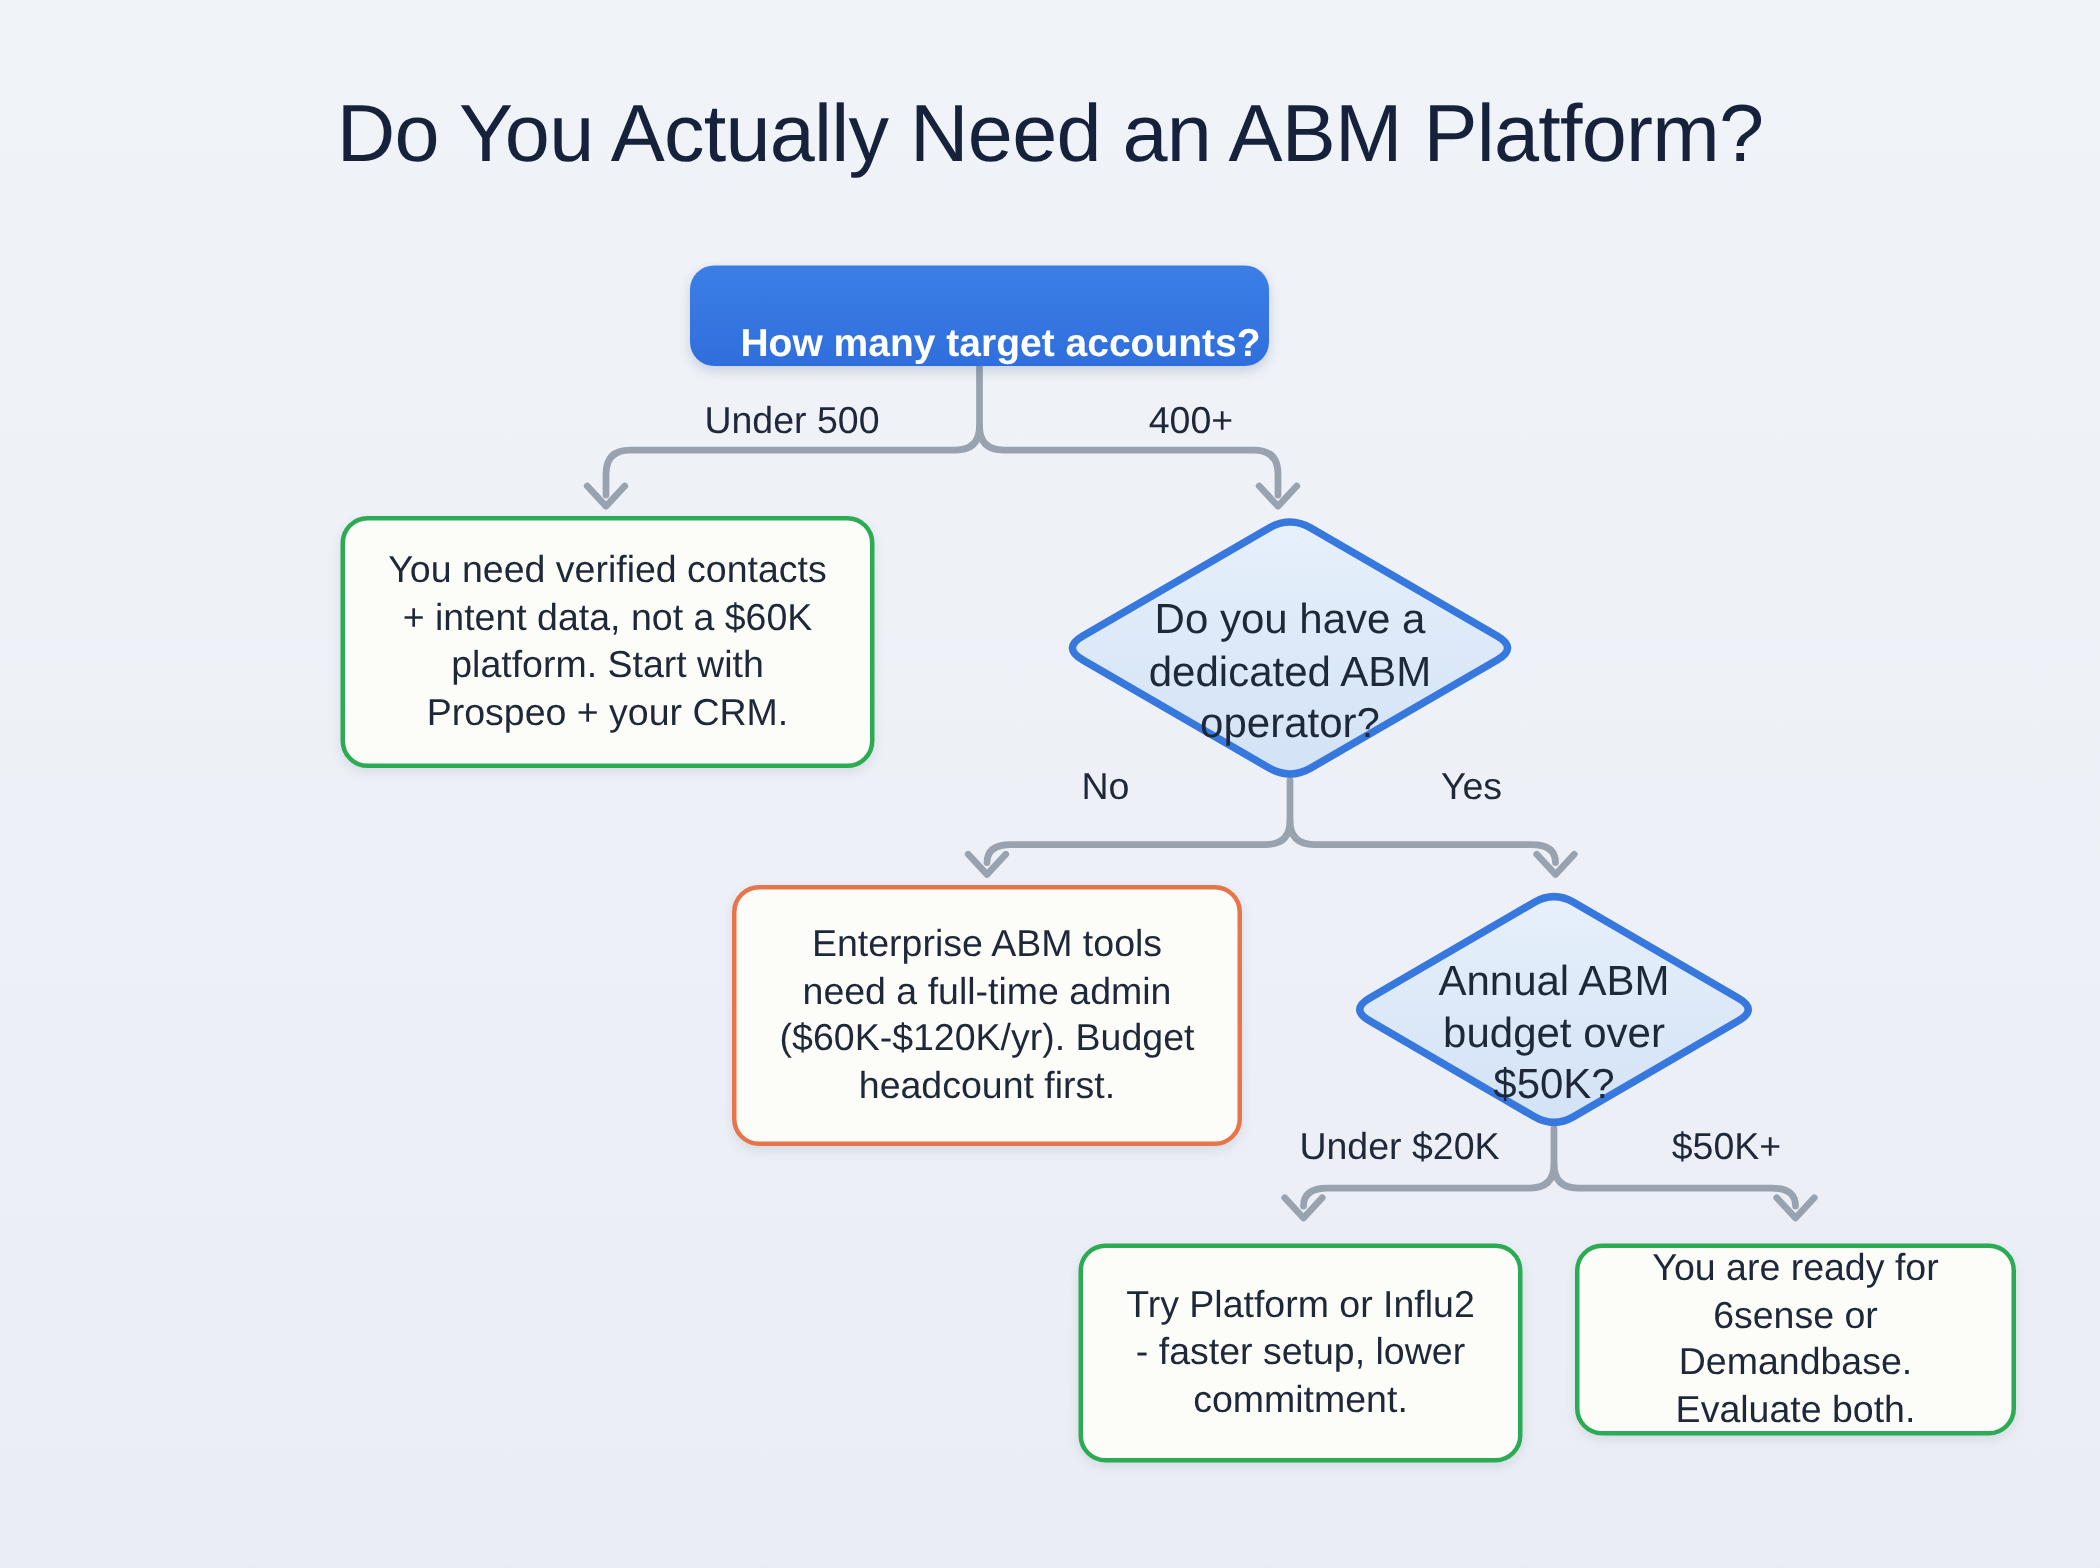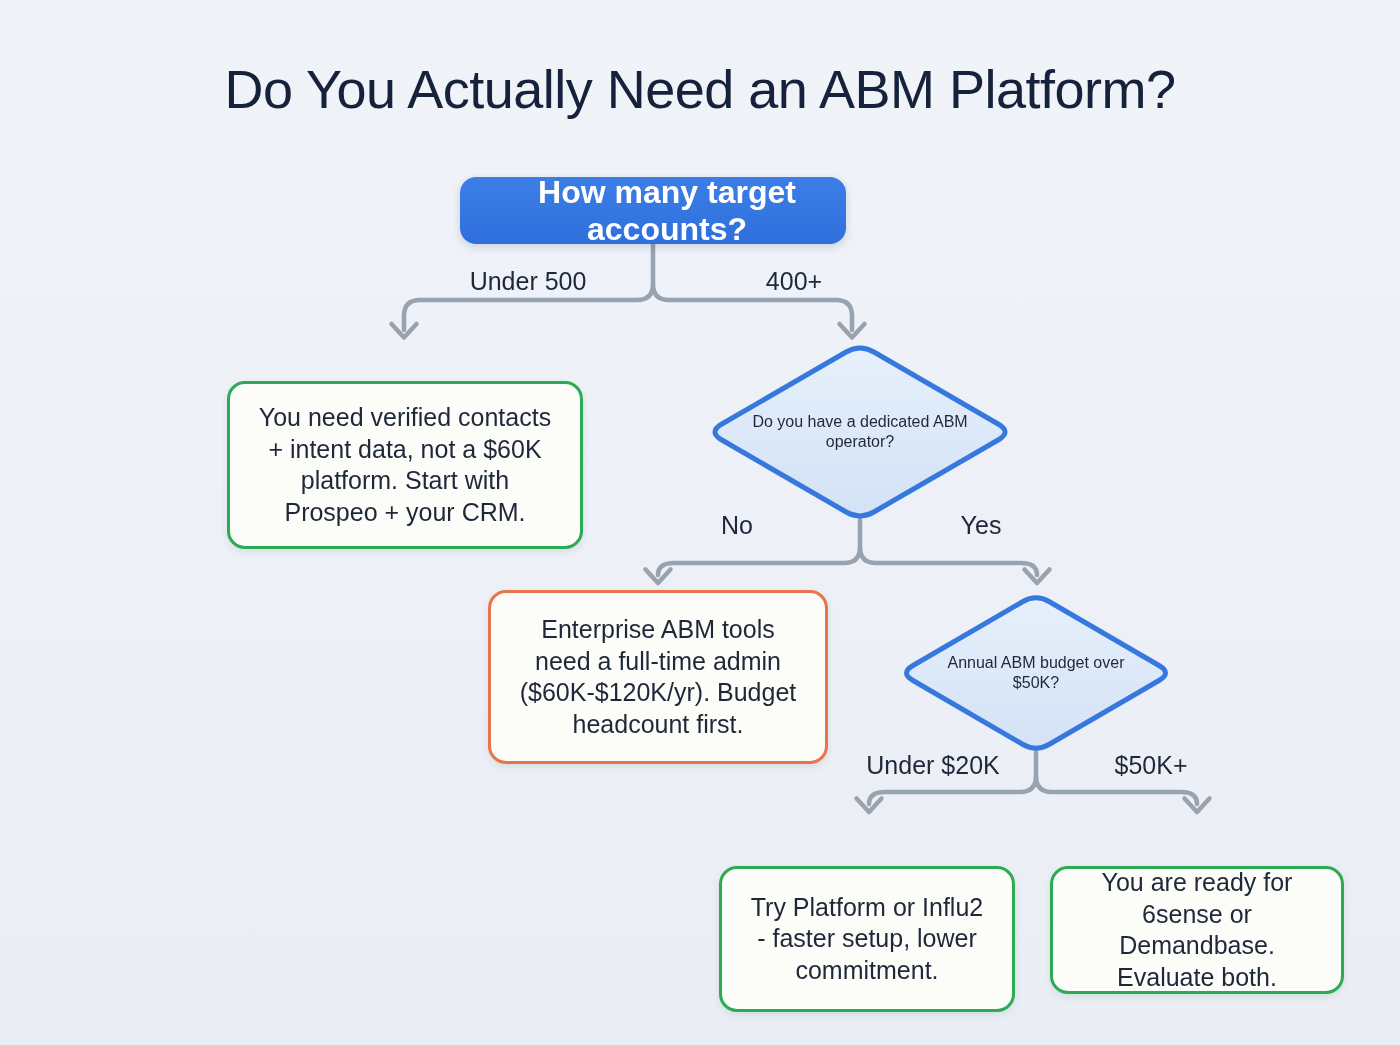--- a/index.html
+++ b/index.html
@@ -19,46 +19,46 @@
     font-size:54px;font-weight:400;letter-spacing:-0.5px;
     color:#16223b;
   }
   .connectors{position:absolute;left:0;top:0;}
   .edge-label{
     position:absolute;transform:translate(-50%,-50%);
     font-size:25px;color:#1e2838;white-space:nowrap;
   }
   .node{position:absolute;box-sizing:border-box;}
   .blue-pill{
-    display:flex;align-items:center;justify-content:center;
+    display:flex;align-items:flex-end;justify-content:center;
     background:linear-gradient(180deg,#3c7ee6 0%,#2f6fdd 100%);
     border-radius:16px;
-    color:#ffffff;font-size:32px;font-weight:700;
+    color:#ffffff;font-size:26px;font-weight:700;
     text-align:center;
     box-shadow:0 3px 8px rgba(30,60,110,0.18);
     padding-left:28px;
   }
   .result-box{
     display:flex;align-items:center;justify-content:center;
     background:#fcfcf9;
     border-radius:18px;
     font-size:25px;line-height:1.26;color:#1e2838;
     text-align:center;
     padding:10px 22px;
     box-shadow:0 3px 7px rgba(40,60,90,0.10);
   }
-  .green-border{border:3.5px solid #2bab53;margin-top:37px;}
+  .green-border{border:3.5px solid #2bab53;}
   .orange-border{border:3.5px solid #e8744a;align-items:center;}
   .diamond{display:block;}
   .diamond svg{position:absolute;left:0;top:0;}
   .diamond-label{
-    position:absolute;left:0;top:0;width:100%;height:100%;
+    position:absolute;left:0;top:16px;width:100%;height:100%;
     display:flex;align-items:center;justify-content:center;
     text-align:center;
-    font-size:16px;line-height:1.23;color:#1e2838;
+    font-size:28px;line-height:1.23;color:#1e2838;
     padding:0 52px;box-sizing:border-box;
   }
 </style>
 </head>
 <body>
 
 <div class="canvas">
 
   <div class="title">Do You Actually Need an ABM Platform?</div>
 

